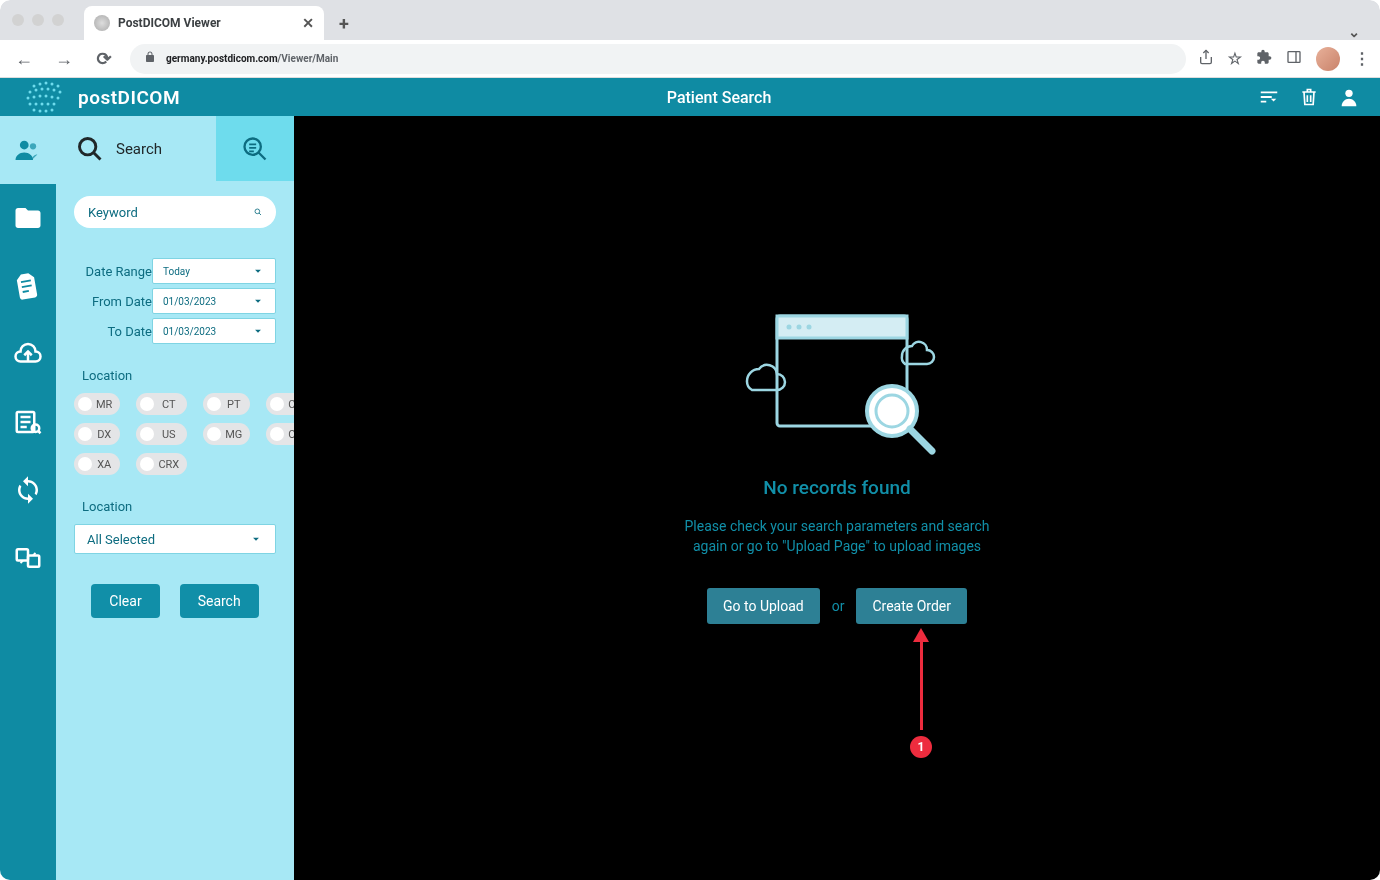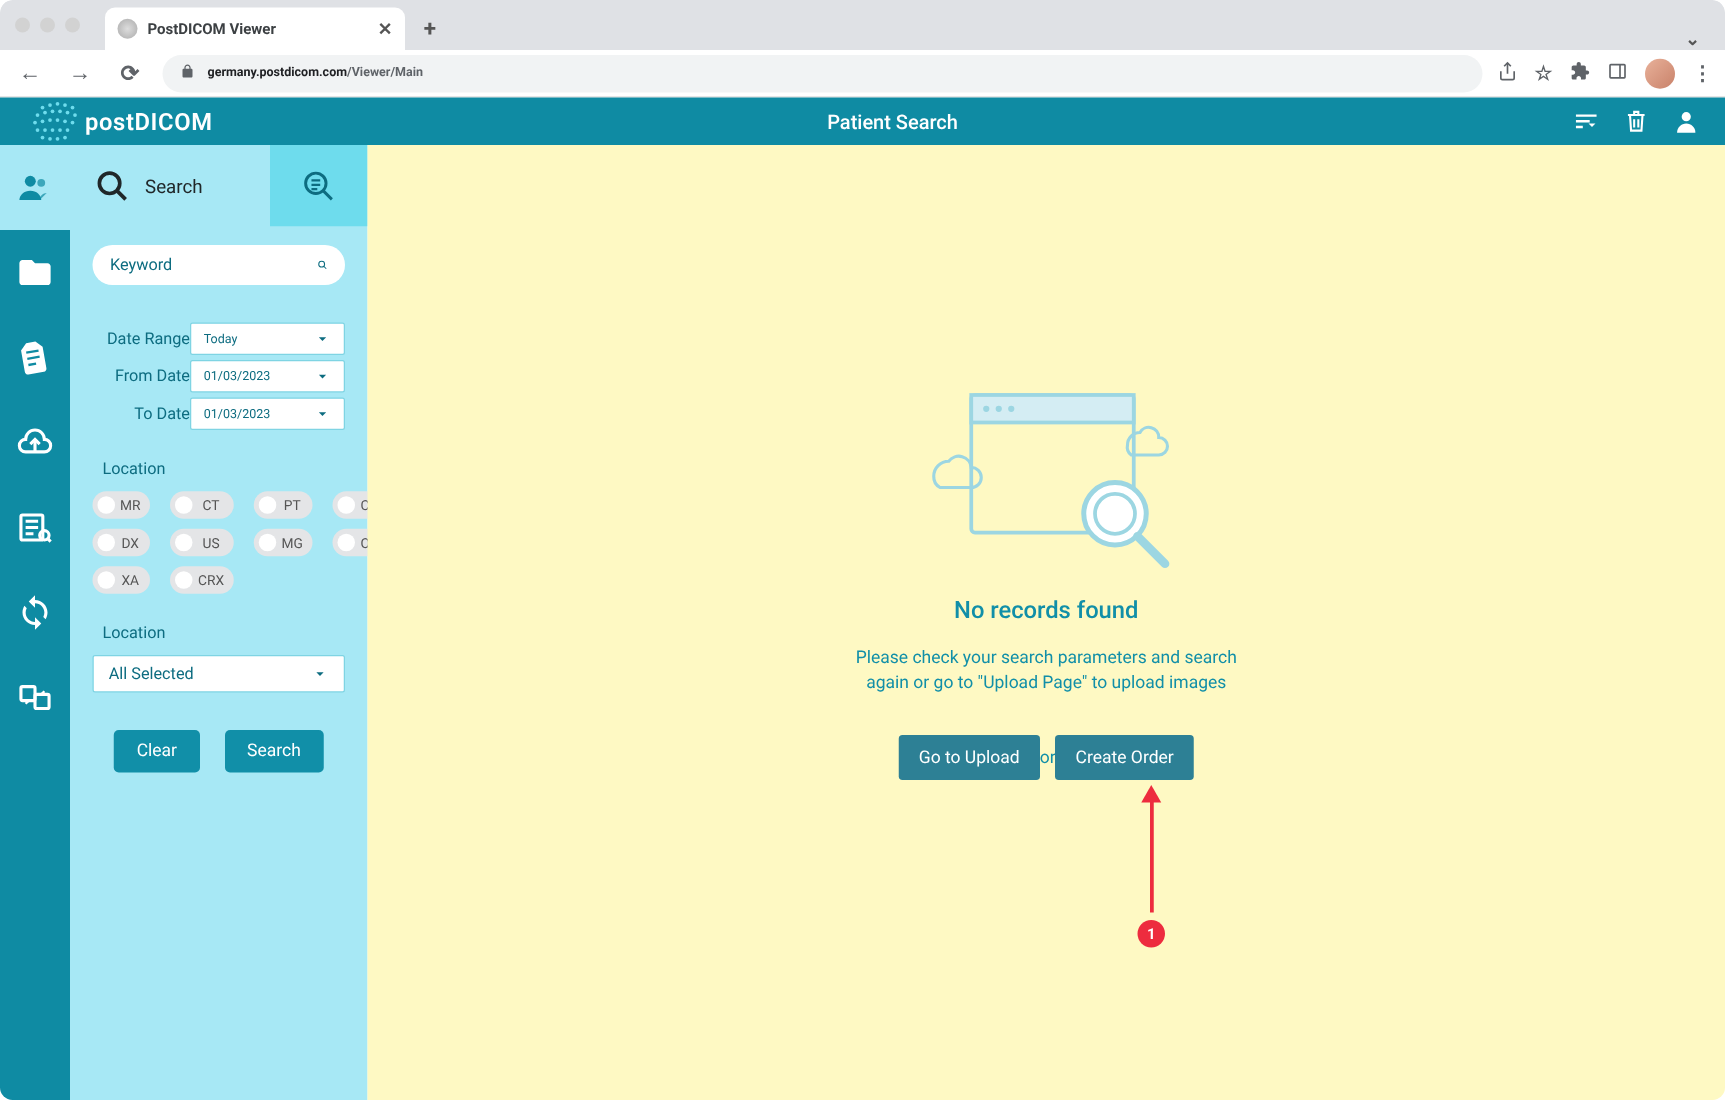--- a/index.html
+++ b/index.html
@@ -139,21 +139,21 @@
       background: #0f8ba3;
       height: 38px;
       display: flex;
       align-items: center;
       color: #fff;
       padding: 0 20px;
     }
     .header-logo-area {
       display: flex;
       align-items: center;
-      gap: 0;
+      gap: 10px;
     }
     .logo-text {
       font-size: 19px;
       font-weight: 600;
       letter-spacing: 0.5px;
     }
     .header-title {
       flex: 1;
       text-align: center;
       font-size: 16px;
@@ -341,21 +341,21 @@
       border: none;
       border-radius: 4px;
       padding: 9px 18px;
       font-size: 14px;
       cursor: pointer;
     }
     
     
     .main-content {
       flex: 1;
-      background: #fef9c3;
+      background: #000000;
       display: flex;
       flex-direction: column;
       align-items: center;
       padding-top: 180px;
     }
     .empty-illustration {
       width: 220px;
       height: 160px;
       position: relative;
       margin-bottom: 20px;
@@ -370,21 +370,21 @@
       font-size: 14px;
       color: #118fa8;
       text-align: center;
       max-width: 330px;
       line-height: 1.4;
       margin-bottom: 32px;
     }
     .action-buttons {
       display: flex;
       align-items: center;
-      gap: 0;
+      gap: 12px;
     }
     .or-text {
       color: #118fa8;
       font-size: 14px;
     }
     .btn-primary {
       background: #2d8095;
       color: #fff;
       border: none;
       border-radius: 3px;

